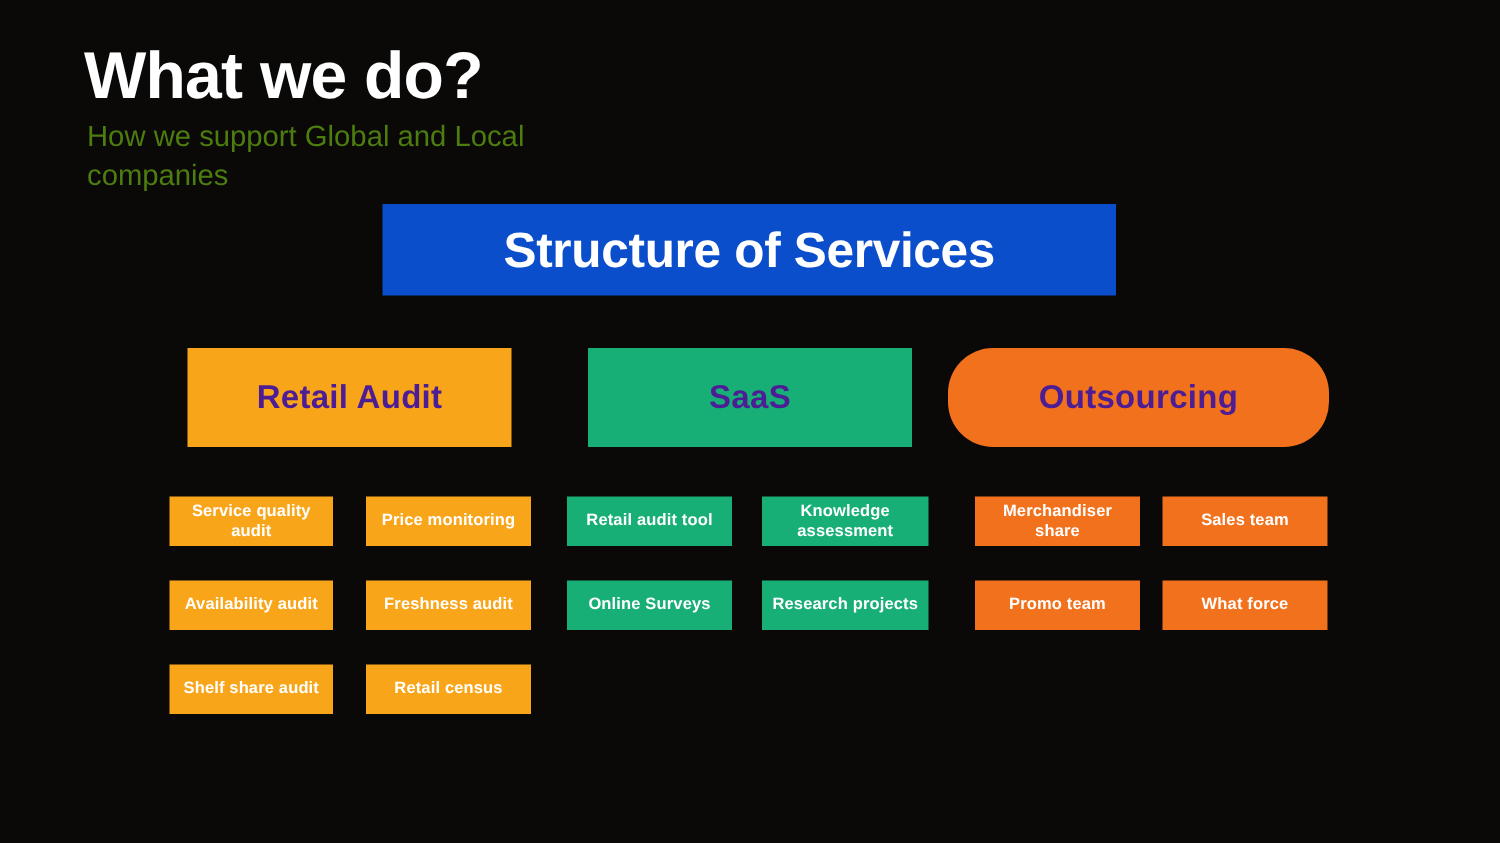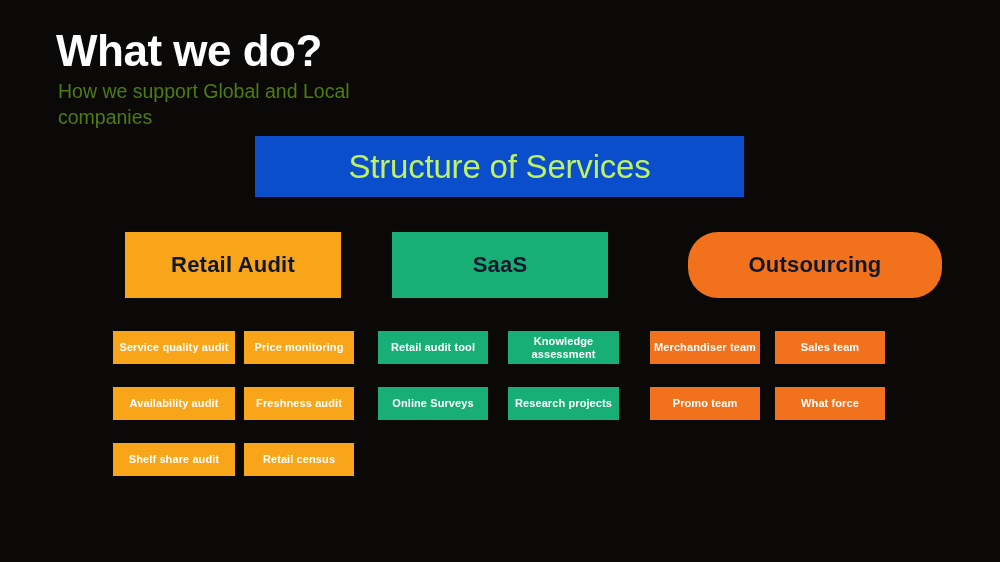--- a/index.html
+++ b/index.html
@@ -57,47 +57,47 @@
     width: 489px;
     height: 61px;
     background: #0b4ecb;
     display: flex;
     align-items: center;
     justify-content: center;
   }
 
   .banner-text {
     font-size: 33px;
-    font-weight: normal;
-    color: #bef264;
+    font-weight: bold;
+    color: #ffffff;
     letter-spacing: -0.2px;
     white-space: nowrap;
   }
 
   
   .cat-header {
     position: absolute;
     top: 232px;
     height: 66px;
     display: flex;
     align-items: center;
     justify-content: center;
   }
 
   .cat-header-text {
     font-size: 22px;
     font-weight: bold;
-    color: #0f172a;
+    color: #4c1d95;
     letter-spacing: 0.2px;
     white-space: nowrap;
   }
 
   .cat-retail  { left: 125px; width: 216px; background: #f9a51a; }
   .cat-saas    { left: 392px; width: 216px; background: #18af77; text-align: right; }
-  .cat-outsrc  { left: 688px; width: 254px; background: #f2711c; border-radius: 30px; }
+  .cat-outsrc  { left: 632px; width: 254px; background: #f2711c; border-radius: 30px; }
 
   
   .leaf {
     position: absolute;
     height: 33px;
     display: flex;
     align-items: center;
     justify-content: center;
     text-align: center;
     padding: 0 4px;
@@ -109,21 +109,21 @@
     color: #ffffff;
     line-height: 1.18;
     letter-spacing: 0.1px;
   }
 
   .leaf.amber  { background: #f9a51a; }
   .leaf.green  { background: #18af77; }
   .leaf.orange { background: #f2711c; }
 
   
-  .col-a { left: 113px;  width: 122px; }
+  .col-a { left: 113px;  width: 109px; }
   .col-b { left: 244px;  width: 110px; }
   .col-c { left: 378px;  width: 110px; }
   .col-d { left: 508px;  width: 111px; }
   .col-e { left: 650px;  width: 110px; }
   .col-f { left: 775px;  width: 110px; }
 
   
   .row-1 { top: 331px; }
   .row-2 { top: 387px; }
   .row-3 { top: 443px; }
@@ -179,21 +179,21 @@
     <span class="leaf-text">Knowledge assessment</span>
   </div>
   <div class="leaf green col-d row-2">
     <span class="leaf-text">Research projects</span>
   </div>
   <div class="leaf green col-c row-2">
     <span class="leaf-text">Online Surveys</span>
   </div>
 
   <div class="leaf orange col-e row-1">
-    <span class="leaf-text">Merchandiser team</span>
+    <span class="leaf-text">Merchandiser share</span>
   </div>
   <div class="leaf orange col-f row-1">
     <span class="leaf-text">Sales team</span>
   </div>
   <div class="leaf orange col-e row-2">
     <span class="leaf-text">Promo team</span>
   </div>
   <div class="leaf orange col-f row-2">
     <span class="leaf-text">What force</span>
   </div>

